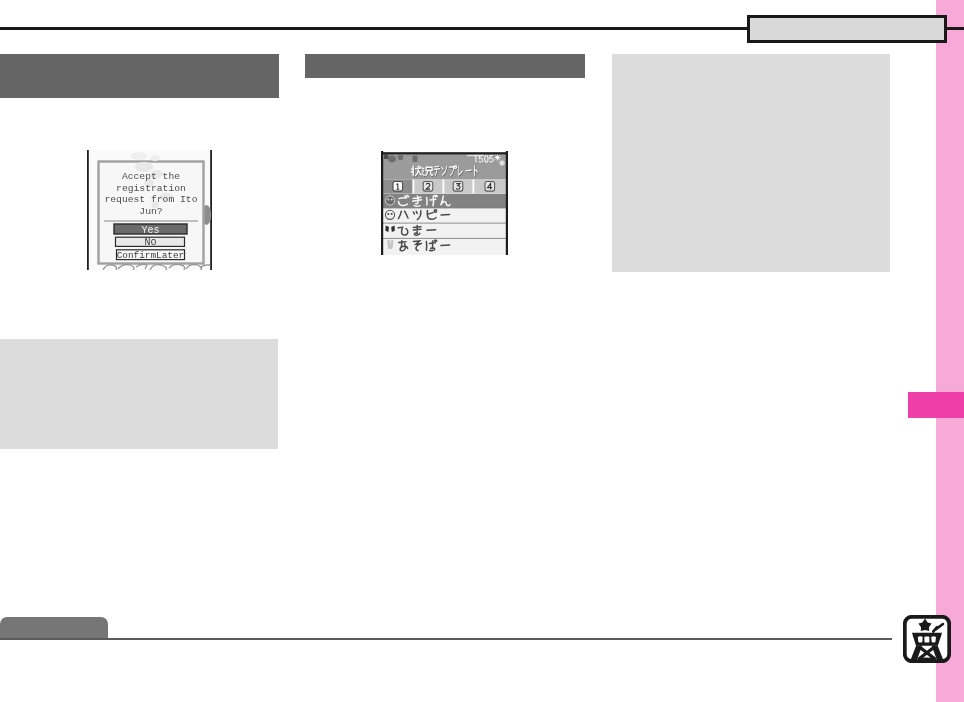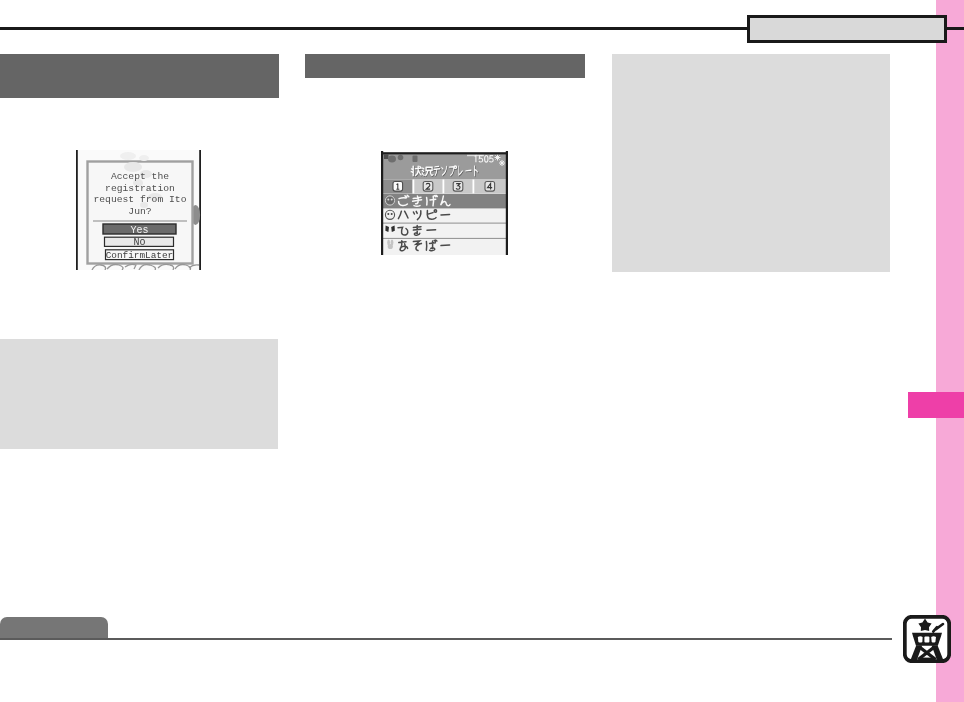--- a/index.html
+++ b/index.html
@@ -18,21 +18,21 @@
 <div class="abs" style="left:0;top:54px;width:279px;height:44px;background:#656565;"></div>
 
 <div class="abs" style="left:305px;top:54px;width:280px;height:24px;background:#656565;"></div>
 
 <div class="abs" style="left:612px;top:54px;width:278px;height:218px;background:#dcdcdc;"></div>
 
 <div class="abs" style="left:0;top:339px;width:278px;height:110px;background:#dcdcdc;"></div>
 
 <div class="abs" style="left:908px;top:392px;width:56px;height:26px;background:#ee3fa8;"></div>
 
-<div class="abs" style="left:76px;top:150px;width:136px;height:120px;">
+<div class="abs" style="left:76px;top:150px;width:136px;height:120px;text-align:right;">
 <svg width="125" height="120" viewBox="0 0 125 120">
 
 <rect x="1.6" y="0" width="121.8" height="120" fill="#fafafa"></rect>
 
 <rect x="0" y="0" width="1.8" height="120" fill="#1f1f1f"></rect>
 
 <rect x="123.2" y="0" width="1.8" height="120" fill="#1f1f1f"></rect>
 
 <ellipse cx="119.5" cy="65" rx="4.6" ry="10" fill="#8d8d8d"></ellipse>
 

